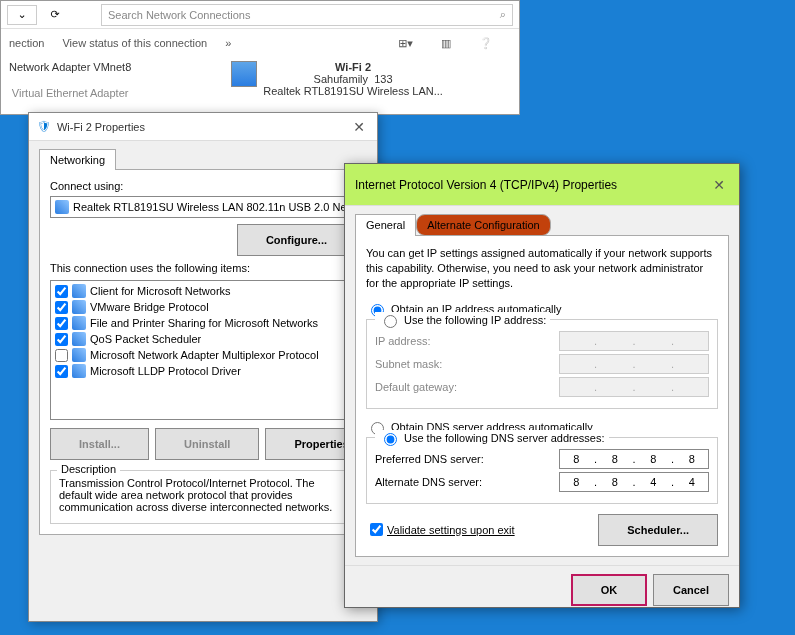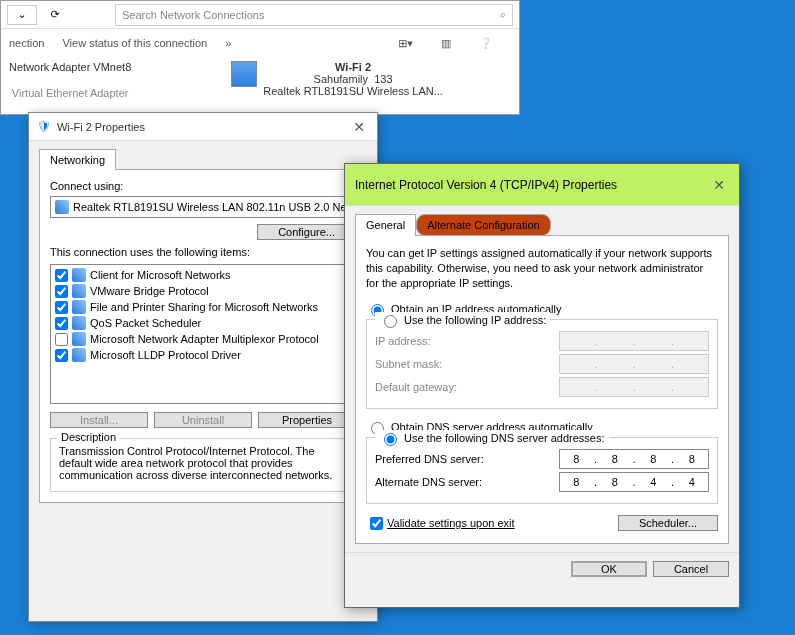--- a/index.html
+++ b/index.html
@@ -1,37 +1,37 @@
 <!DOCTYPE html>
 <html><head>
 <meta charset="utf-8">
 <style>
 * { box-sizing: border-box; font-family: "Segoe UI", Tahoma, sans-serif; font-size: 11px; }
 body { margin: 0; width: 795px; height: 635px; background: #1a7fd4; overflow: hidden; position: relative; }
 .bg-window { position: absolute; top: 0; left: 0; width: 520px; height: 115px; background: #fff; border: 1px solid #999; }
 .bg-toolbar { height: 28px; border-bottom: 1px solid #e0e0e0; display: flex; align-items: center; padding: 0 6px; }
-.bg-search { flex: 1; height: 22px; border: 1px solid #ccc; margin-left: 50px; padding: 0 6px; color: #888; display: flex; align-items: center; justify-content: space-between; }
+.bg-search { flex: 1; height: 22px; border: 1px solid #ccc; margin-left: 36px; padding: 0 6px; color: #888; display: flex; align-items: center; justify-content: space-between; }
 .bg-bar2 { height: 28px; display: flex; align-items: center; padding: 0 8px; position: relative; }
 .bg-bar2 span { margin-right: 18px; color: #555; }
 .bg-icons { position: absolute; right: 8px; display: flex; gap: 10px; }
 .bg-content { padding: 4px 8px; color: #333; display: flex; text-align: center; }
 .bg-wifi { margin-left: 100px; display: flex; gap: 6px; }
 .bg-wifi-text { display: flex; flex-direction: column; }
 .bg-wifi-text .bold { font-weight: bold; }
 .connec-drop { width: 30px; height: 20px; border: 1px solid #ccc; display: inline-flex; align-items: center; justify-content: center; margin-right: 8px; }
 
 .dlg1 { position: absolute; top: 112px; left: 28px; width: 350px; height: 510px; background: #f0f0f0; border: 1px solid #888; box-shadow: 2px 2px 10px rgba(0,0,0,0.3); }
 .dlg1-title { height: 28px; display: flex; align-items: center; padding: 0 8px; background: #fff; border-bottom: 1px solid #ddd; }
 .dlg1-title .t { flex: 1; color: #333; margin-left: 6px; }
 .close-x { width: 20px; text-align: center; color: #555; cursor: pointer; font-size: 14px; }
 .dlg1-body { padding: 8px 10px; }
 .tab { display: inline-block; padding: 4px 10px; background: #fff; border: 1px solid #aaa; border-bottom: none; position: relative; z-index: 2; }
 .tab-panel { background: #fff; border: 1px solid #aaa; margin-top: -1px; padding: 10px; }
 .conn-input { width: 100%; height: 22px; border: 1px solid #888; background: #fff; padding: 0 4px; display: flex; align-items: center; gap: 4px; margin-top: 4px; }
-.btn { height: 16px; border: 1px solid #888; background: #e1e1e1; padding: 0 20px; display: inline-flex; align-items: center; cursor: pointer; }
+.btn { height: 32px; border: 1px solid #888; background: #e1e1e1; padding: 0 28px; display: inline-flex; align-items: center; cursor: pointer; font-weight: bold; }
 .btn:disabled, .btn.disabled { color: #888; }
 .btn.right { float: right; margin-top: 6px; }
 .item-list { margin-top: 6px; border: 1px solid #888; background: #fff; height: 140px; overflow-y: scroll; padding: 2px; }
 .item-row { display: flex; align-items: center; gap: 4px; padding: 1px 2px; }
 .item-row input[type=checkbox] { margin: 0; }
 .item-row.sel { background: #cce4f7; border: 1px dotted #888; }
 .btn-row { margin-top: 8px; display: flex; gap: 6px; }
 .btn-row .btn { flex: 1; justify-content: center; }
 .desc-group { border: 1px solid #ccc; padding: 6px 8px 10px; margin-top: 10px; position: relative; }
 .desc-group .legend { position: absolute; top: -8px; left: 6px; background: #fff; padding: 0 4px; }
@@ -52,21 +52,21 @@
 .ip-row.disabled { color: #888; }
 .ip-input { width: 150px; height: 20px; border: 1px solid #888; background: #fff; display: flex; align-items: center; }
 .ip-input.disabled { background: #f0f0f0; color: #aaa; border-color: #ccc; }
 .ip-input .oct { flex: 1; text-align: center; }
 .ip-input .dot { width: 6px; text-align: center; }
 .validate-row { display: flex; align-items: center; margin-top: 10px; }
 .validate-row .chk { margin-right: 4px; }
 .validate-row .txt { text-decoration: underline; }
 .validate-row .adv { margin-left: auto; }
 .footer { padding: 8px 10px; display: flex; justify-content: flex-end; gap: 6px; border-top: 1px solid #ddd; }
-.footer .btn.primary { border: 2px solid #a3a3a3; width: 76px; justify-content: center; }
+.footer .btn.primary { border: 2px solid #be185d; width: 76px; justify-content: center; }
 .footer .btn { width: 76px; justify-content: center; }
 .ico { width: 14px; height: 14px; display: inline-block; }
 .ico.net { background: linear-gradient(45deg,#2a7de1,#8fc5ff); border-radius: 2px; }
 .ico.wifi { width: 26px; height: 26px; background: linear-gradient(#5ea5e8,#2a7de1); border: 1px solid #888; }
 </style>
 </head>
 <body>
 
 <div class="bg-window">
   <div class="bg-toolbar">

